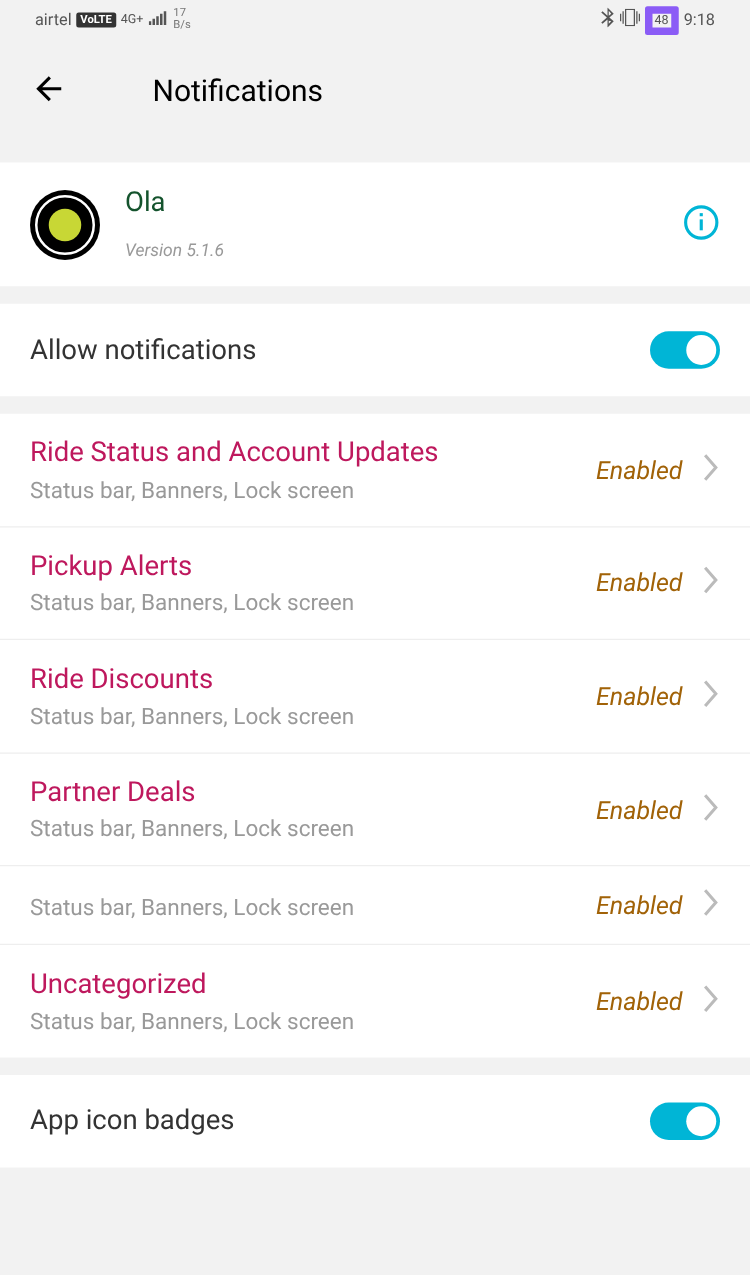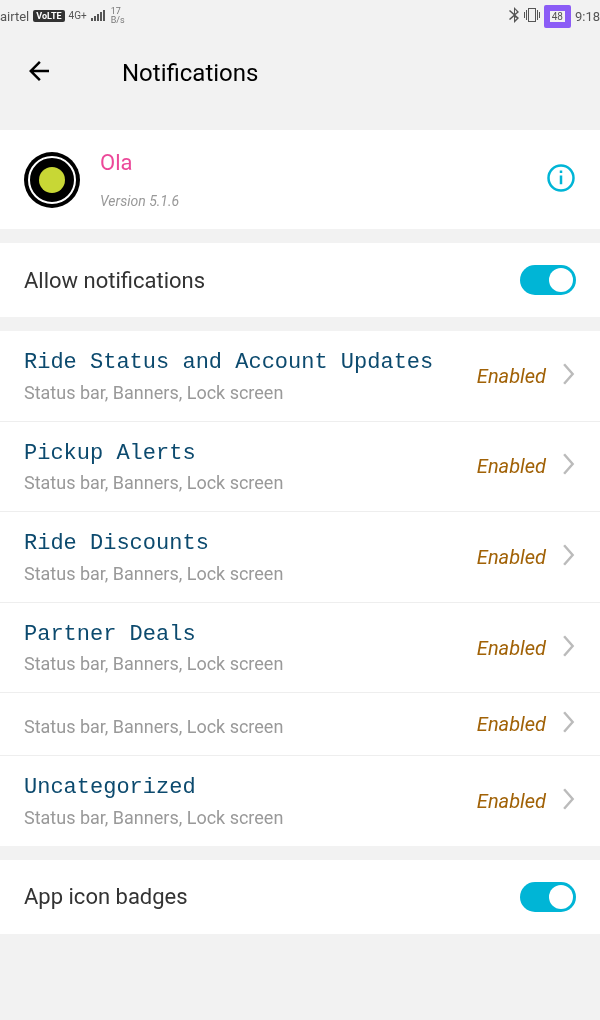--- a/index.html
+++ b/index.html
@@ -10,21 +10,21 @@
       background: #f2f2f2;
       color: #000;
       overflow: hidden;
     }
     .status-bar {
       height: 32px;
       background: #f2f2f2;
       display: flex;
       justify-content: space-between;
       align-items: center;
-      padding: 0 0;
+      padding: 0 28px;
       font-size: 13px;
       color: #555;
     }
     .status-left, .status-right {
       display: flex;
       align-items: center;
       gap: 4px;
     }
     .volte-badge {
       background: #333;
@@ -82,21 +82,21 @@
       width: 44px; height: 44px;
       border-radius: 50%;
       border: 2px solid #fff;
     }
     .app-icon .inner {
       width: 26px; height: 26px;
       border-radius: 50%;
       background: #c8d735;
     }
     .app-text { flex: 1; }
-    .app-name { font-size: 22px; color: #ec4899; }
+    .app-name { font-size: 22px; color: #14532d; }
     .app-version { font-size: 14px; color: #999; margin-top: 18px; font-style: italic; }
     .info-icon svg { width: 30px; height: 30px; }
     .section {
       background: #fff;
       margin-top: 14px;
     }
     .toggle-row {
       display: flex;
       align-items: center;
       justify-content: space-between;
@@ -125,23 +125,22 @@
       display: flex;
       align-items: center;
       padding: 18px 24px;
       border-bottom: 1px solid #eee;
       gap: 16px;
     }
     .category-item:last-child { border-bottom: none; }
     .category-text { flex: 1; }
     .category-title {
       font-size: 22px;
-      color: #0c4a6e;
+      color: #be185d;
       line-height: 1.3;
-      font-family: Liberation Mono, monospace;
     }
     .category-sub {
       font-size: 18px;
       color: #999;
       margin-top: 4px;
     }
     .category-status {
       font-size: 20px;
       color: #a16207;
       font-style: italic;

